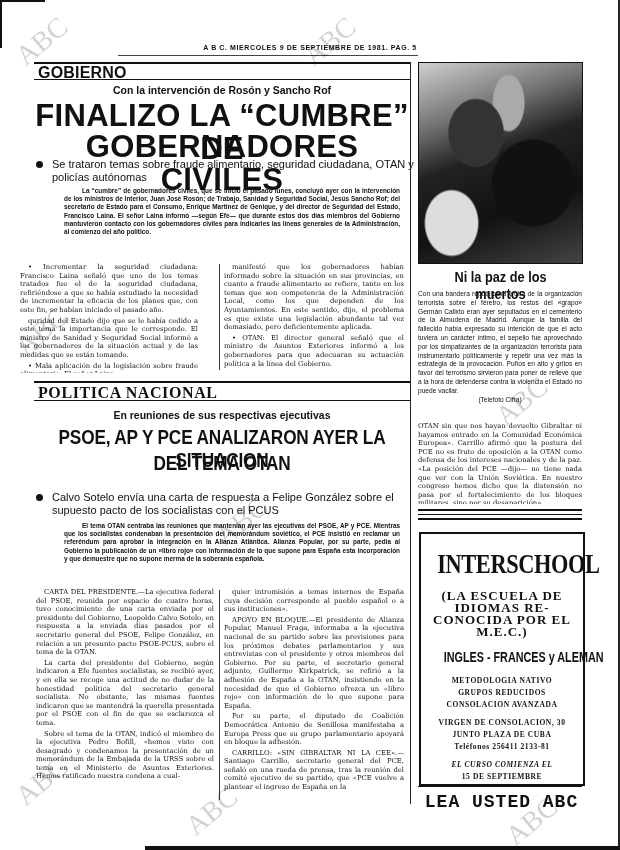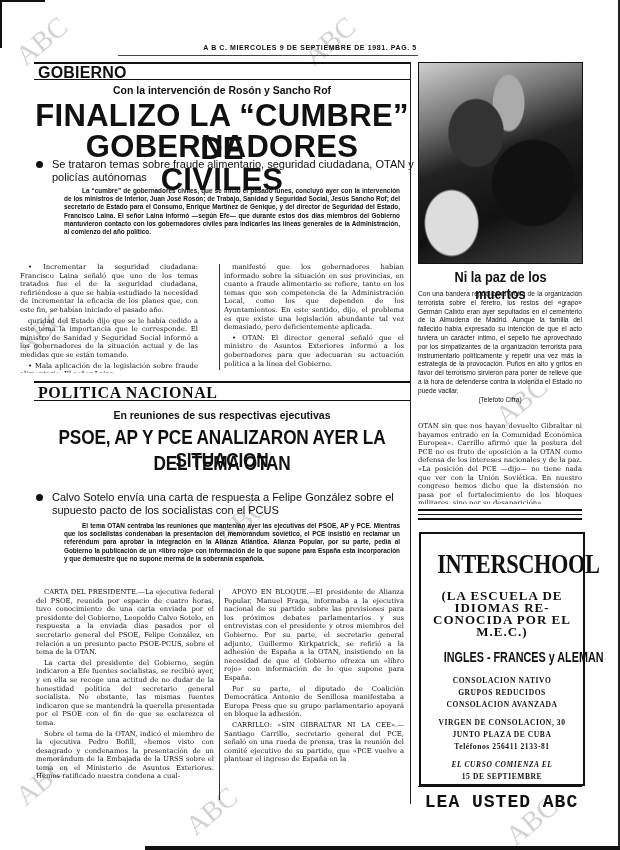--- a/index.html
+++ b/index.html
@@ -133,20 +133,21 @@
 
 <div class="abs lead" style="left:64px; top:522px; width:336px;">El tema OTAN centraba las reuniones que mantenían ayer las ejecutivas del PSOE, AP y PCE. Mientras que los socialistas condenaban la presentación del memorándum soviético, el PCE insistió en reclamar un referéndum para aprobar la integración en la Alianza Atlántica. Alianza Popular, por su parte, pedía al Gobierno la publicación de un «libro rojo» con información de lo que supone para España esta incorporación y que demuestre que no supone merma de la soberanía española.</div>
 
 <div class="abs col" style="left:36px; top:588px; width:178px; height:214px; overflow:hidden;">
   <p>CARTA DEL PRESIDENTE.—La ejecutiva federal del PSOE, reunida por espacio de cuatro horas, tuvo conocimiento de una carta enviada por el presidente del Gobierno, Leopoldo Calvo Sotelo, en respuesta a la enviada días pasados por el secretario general del PSOE, Felipe González, en relación a un presunto pacto PSOE-PCUS, sobre el tema de la OTAN.</p>
   <p>La carta del presidente del Gobierno, según indicaron a Efe fuentes socialistas, se recibió ayer, y en ella se recoge una actitud de no dudar de la honestidad política del secretario general socialista. No obstante, las mismas fuentes indicaron que se mantendrá la querella presentada por el PSOE con el fin de que se esclarezca el tema.</p>
   <p>Sobre el tema de la OTAN, indicó el miembro de la ejecutiva Pedro Bofill, «hemos visto con desagrado y condenamos la presentación de un memorándum de la Embajada de la URSS sobre el tema en el Ministerio de Asuntos Exteriores. Hemos ratificado nuestra condena a cual-</p>
 </div>
 <div class="abs vrule" style="left:219px; top:590px; height:210px;"></div>
 <div class="abs col" style="left:224px; top:588px; width:180px; height:214px; overflow:hidden;">
+  <p>quier intromisión a temas internos de España cuya decisión corresponde al pueblo español o a sus instituciones».</p>
   <p>APOYO EN BLOQUE.—El presidente de Alianza Popular, Manuel Fraga, informaba a la ejecutiva nacional de su partido sobre las previsiones para los próximos debates parlamentarios y sus entrevistas con el presidente y otros miembros del Gobierno. Por su parte, el secretario general adjunto, Guillermo Kirkpatrick, se refirió a la adhesión de España a la OTAN, insistiendo en la necesidad de que el Gobierno ofrezca un «libro rojo» con información de lo que supone para España.</p>
   <p>Por su parte, el diputado de Coalición Democrática Antonio de Senillosa manifestaba a Europa Press que su grupo parlamentario apoyará en bloque la adhesión.</p>
   <p>CARRILLO: «SIN GIBRALTAR NI LA CEE».—Santiago Carrillo, secretario general del PCE, señaló en una rueda de prensa, tras la reunión del comité ejecutivo de su partido, que «PCE vuelve a plantear el ingreso de España en la</p>
 </div>
 
 <div class="abs vrule" style="left:410px; top:62px; height:742px; background:#222;"></div>
 
 <div class="abs photo" aria-label="Funeral procession carrying a coffin with a flag"></div>
 <div class="abs photo-title">Ni la paz de los muertos</div>
 <div class="abs col" style="left:418px; top:290px; width:164px; text-align:justify; font-family:'Liberation Sans', sans-serif; font-size:6.6px; line-height:8.8px;">
@@ -158,21 +159,21 @@
 
 <div class="abs sec-rule" style="left:418px; top:509px; width:164px; height:2px;"></div>
 <div class="abs sec-rule" style="left:418px; top:514px; width:164px; height:1px;"></div>
 <div class="abs sec-rule" style="left:418px; top:518px; width:164px; height:2px;"></div>
 
 <div class="abs ad-box">
   <div class="ad-title">INTERSCHOOL</div>
   <div class="ad-small" style="margin-top:10px;">(LA ESCUELA DE IDIOMAS RE-</div>
   <div class="ad-small">CONOCIDA POR EL M.E.C.)</div>
   <div class="ad-langs">INGLES - FRANCES y ALEMAN</div>
-  <div class="ad-line">CONSOLACION NATIVO</div>
+  <div class="ad-line">METODOLOGIA NATIVO</div>
   <div class="ad-line">GRUPOS REDUCIDOS</div>
   <div class="ad-line">CONSOLACION AVANZADA</div>
   <div class="ad-line" style="margin-top:6px;">VIRGEN DE CONSOLACION, 30</div>
   <div class="ad-line">JUNTO PLAZA DE CUBA</div>
   <div class="ad-line">Teléfonos 256411  2133-81</div>
   <div class="ad-line" style="margin-top:6px; font-style:italic;">EL CURSO COMIENZA EL</div>
   <div class="ad-line">15 DE SEPTIEMBRE</div>
 </div>
 
 <div class="abs sec-rule" style="left:418px; top:786px; width:164px; height:1px;"></div>

